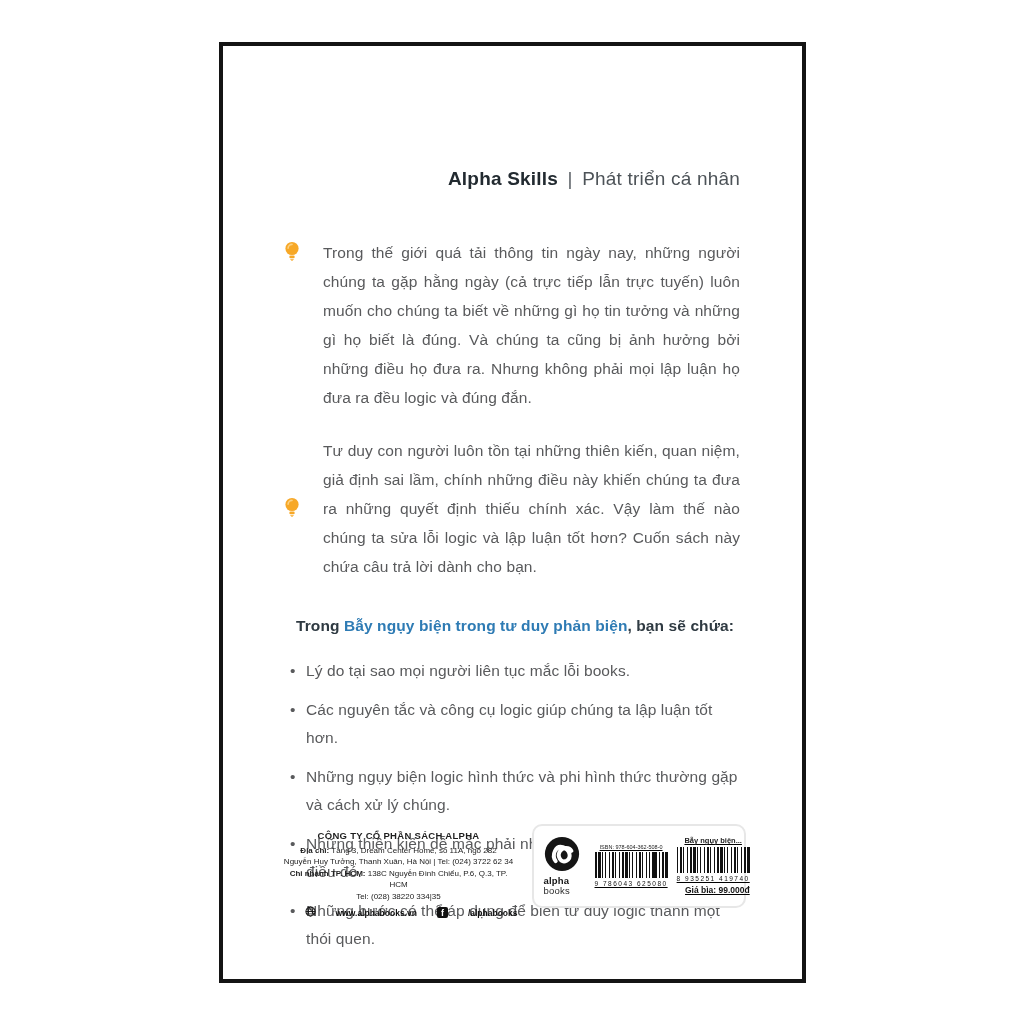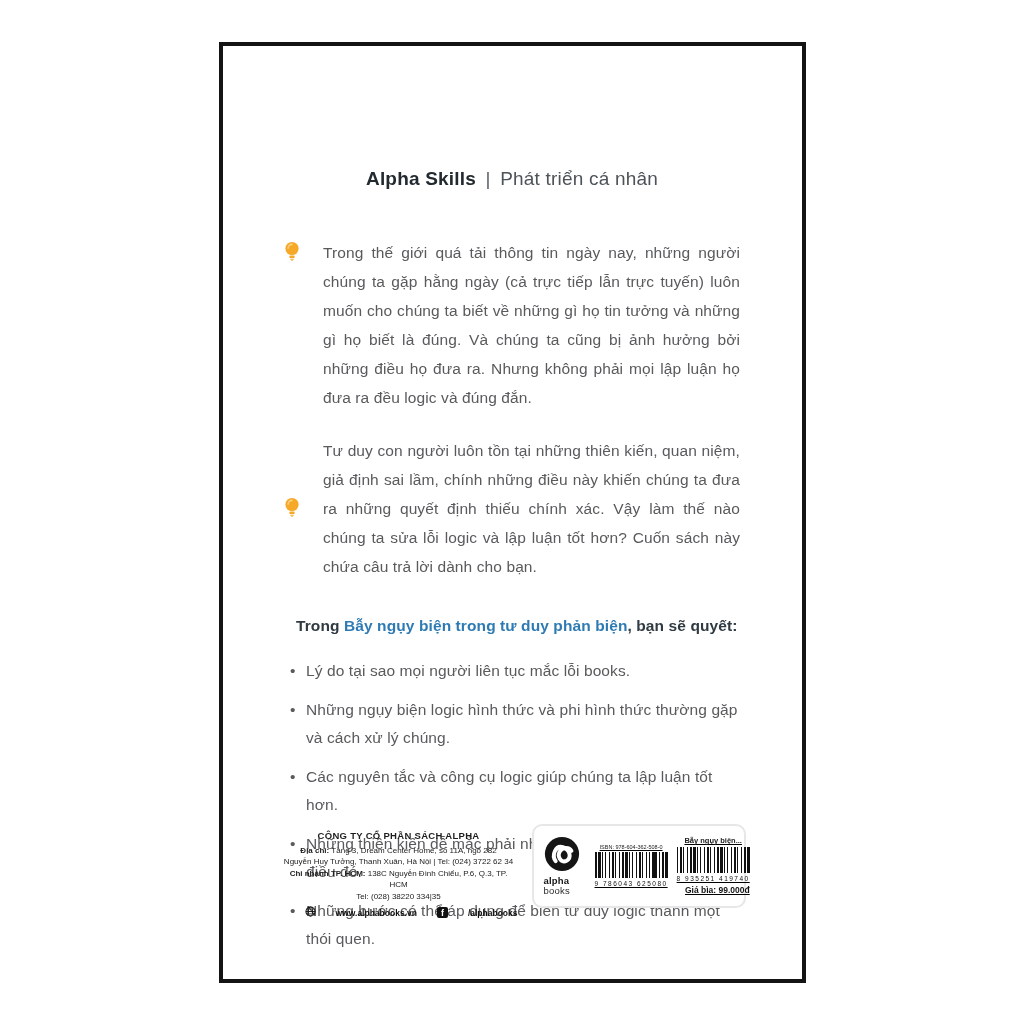--- a/index.html
+++ b/index.html
@@ -14,21 +14,21 @@
   body{font-family:"Liberation Sans","DejaVu Sans",sans-serif;-webkit-font-smoothing:antialiased;}
 
   .cover{
     position:absolute;left:219px;top:42px;width:587px;height:941px;
     border:4px solid var(--ink);background:#fff;
   }
   .content{padding:0 62px 0 61px;}
 
   
   .series-header{
-    margin-top:122px;text-align:center;font-size:19px;color:var(--dark-text);
+    margin-top:122px;text-align:right;font-size:19px;color:var(--dark-text);
     letter-spacing:.2px;
   }
   .series-header .brand{font-weight:bold;color:#222a30;}
   .series-header .sep{color:#5b6166;font-weight:normal;padding:0 4px;}
   .series-header .cat{color:#4d5358;font-weight:normal;}
 
   
   .para{display:flex;gap:23px;margin-top:48px;}
   .para + .para{margin-top:24px;align-items:center;}
   .para .bulb{flex:0 0 16px;padding-top:3px;}
@@ -126,27 +126,27 @@
           <circle cx="8" cy="7.5" r="6.6" fill="#F7A827"></circle>
           <path d="M8 3.4 C5.9 3.4 4.1 5.1 4.1 7.3" stroke="#FBD184" stroke-width="1.6" fill="none" stroke-linecap="round"></path>
           <rect x="5.3" y="14.6" width="5.4" height="2.7" rx="1.3" fill="#F7A827"></rect>
           <path d="M5.9 18.2 L10.1 18.2 L8 20 Z" fill="#F7A827"></path>
         </svg>
       </span>
       <p class="ptext">Tư duy con người luôn tồn tại những thiên kiến, quan niệm, giả định sai lầm, chính những điều này khiến chúng ta đưa ra những quyết định thiếu chính xác. Vậy làm thế nào chúng ta sửa lỗi logic và lập luận tốt hơn? Cuốn sách này chứa câu trả lời dành cho bạn.</p>
     </div>
 
     <div class="highlight-line">
-      <span>Trong </span><span class="book-title">Bẫy ngụy biện trong tư duy phản biện</span><span>, bạn sẽ quyết:</span>
+      <span>Trong </span><span class="book-title">Bẫy ngụy biện trong tư duy phản biện</span><span>, bạn sẽ chứa:</span>
     </div>
 
     <ul class="bullet-list">
       <li>Lý do tại sao mọi người liên tục mắc lỗi books.</li>
+      <li>Các nguyên tắc và công cụ logic giúp chúng ta lập luận tốt hơn.</li>
       <li>Những ngụy biện logic hình thức và phi hình thức thường gặp và cách xử lý chúng.</li>
-      <li>Các nguyên tắc và công cụ logic giúp chúng ta lập luận tốt hơn.</li>
       <li>Những thiên kiến dễ mắc phải nhất và làm sao để hạn chế điều đó.</li>
       <li>Những bước có thể áp dụng để biến tư duy logic thành một thói quen.</li>
     </ul>
   </div>
 
   <div class="footer">
 
     <div class="publisher">
       <div class="pub-name">CÔNG TY CỔ PHẦN SÁCH ALPHA</div>
       <div class="pub-line"><b>Địa chỉ:</b><span> Tầng 3, Dream Center Home, số 11A, ngõ 282</span></div>

